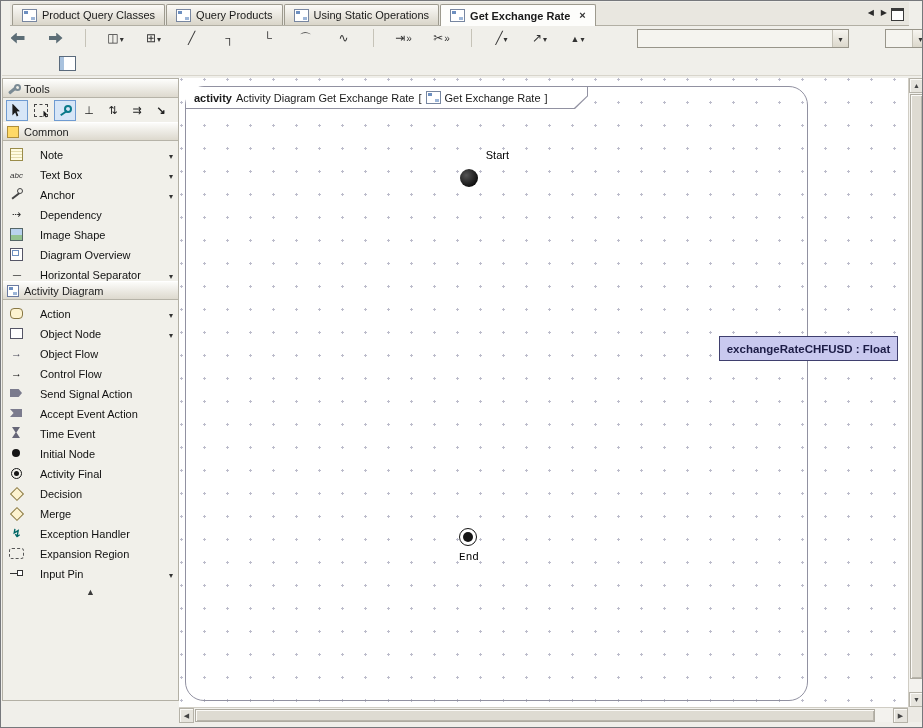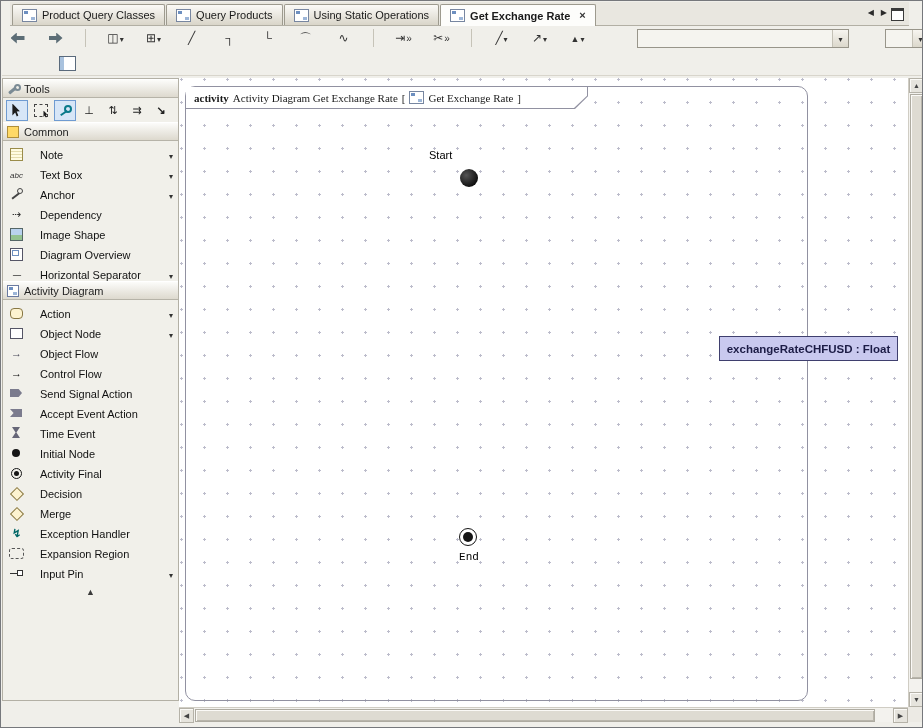--- a/index.html
+++ b/index.html
@@ -126,30 +126,30 @@
   .ic-decision::before{content:"";position:absolute;left:3px;top:3px;width:8px;height:8px;background:#fdf3d0;border:1px solid #887744;transform:rotate(45deg);}
   .gi-exc::before{content:"↯";color:#066;font-weight:bold;}
   .ic-expansion::before{content:"";position:absolute;left:0;top:2px;width:13px;height:9px;border:1px dashed #555;border-radius:3px;}
   .ic-pin::before{content:"";position:absolute;left:1px;top:7px;width:7px;height:1px;background:#333;}
   .ic-pin::after{content:"";position:absolute;right:1px;top:4px;width:6px;height:6px;border:1px solid #333;background:#fff;box-sizing:border-box;}
 
   
   .canvas{position:absolute;left:178px;top:77px;width:729px;height:629px;background:#fff;overflow:hidden;
           background-image:radial-gradient(circle,#bcbccb 1px,transparent 1.2px);
           background-size:23px 23px;background-position:14px 13px;}
-  .frame{position:absolute;left:6px;top:8px;width:621px;height:613px;border:1px solid #9191a1;border-radius:10px;font-family:Liberation Serif, serif;}
+  .frame{position:absolute;left:6px;top:8px;width:621px;height:613px;border:1px solid #9191a1;border-radius:19px;}
   .fh{position:absolute;left:0;top:0;width:402px;height:22px;background:#9191a1;
       clip-path:polygon(0 0,100% 0,100% 42%,calc(100% - 13px) 100%,0 100%);}
   .fh-in{position:absolute;left:0;top:0;width:401px;height:21px;background:#ffffff;
       clip-path:polygon(0 0,100% 0,100% 42%,calc(100% - 13px) 100%,0 100%);
       display:flex;align-items:center;gap:4px;padding:0 24px 0 8px;box-sizing:border-box;white-space:nowrap;}
   .fh-in b{font-weight:bold;}
   .node-start{position:absolute;left:281px;top:91px;width:18px;height:18px;border-radius:50%;
       background:radial-gradient(circle at 35% 35%,#555,#111 70%);}
-  .lbl-start{position:absolute;left:250px;top:71px;width:80px;text-align:left;color:#000;}
+  .lbl-start{position:absolute;left:250px;top:71px;width:80px;text-align:right;color:#000;}
   .node-end{position:absolute;left:280px;top:450px;width:16px;height:16px;border-radius:50%;border:1px solid #151515;background:#fff;}
   .node-end::after{content:"";position:absolute;left:3px;top:3px;width:10px;height:10px;border-radius:50%;background:#151515;}
   .lbl-end{position:absolute;left:250px;top:473px;width:80px;text-align:center;color:#000;font-family:Liberation Mono, monospace;}
   .objnode{position:absolute;left:540px;top:258px;width:179px;height:25px;background:#c9c9ef;
       border:1px solid #3f3f6e;box-sizing:border-box;display:flex;align-items:center;justify-content:center;
       font-weight:bold;color:#1c1c46;font-size:11.5px;z-index:3;}
 
   
   .vscroll{position:absolute;left:907px;top:77px;width:15px;height:629px;background:#f3f2ee;border-left:1px solid #d0cdc4;box-sizing:border-box;}
   .hscroll{position:absolute;left:178px;top:706px;width:729px;height:15px;background:#f3f2ee;border-top:1px solid #d0cdc4;box-sizing:border-box;}

